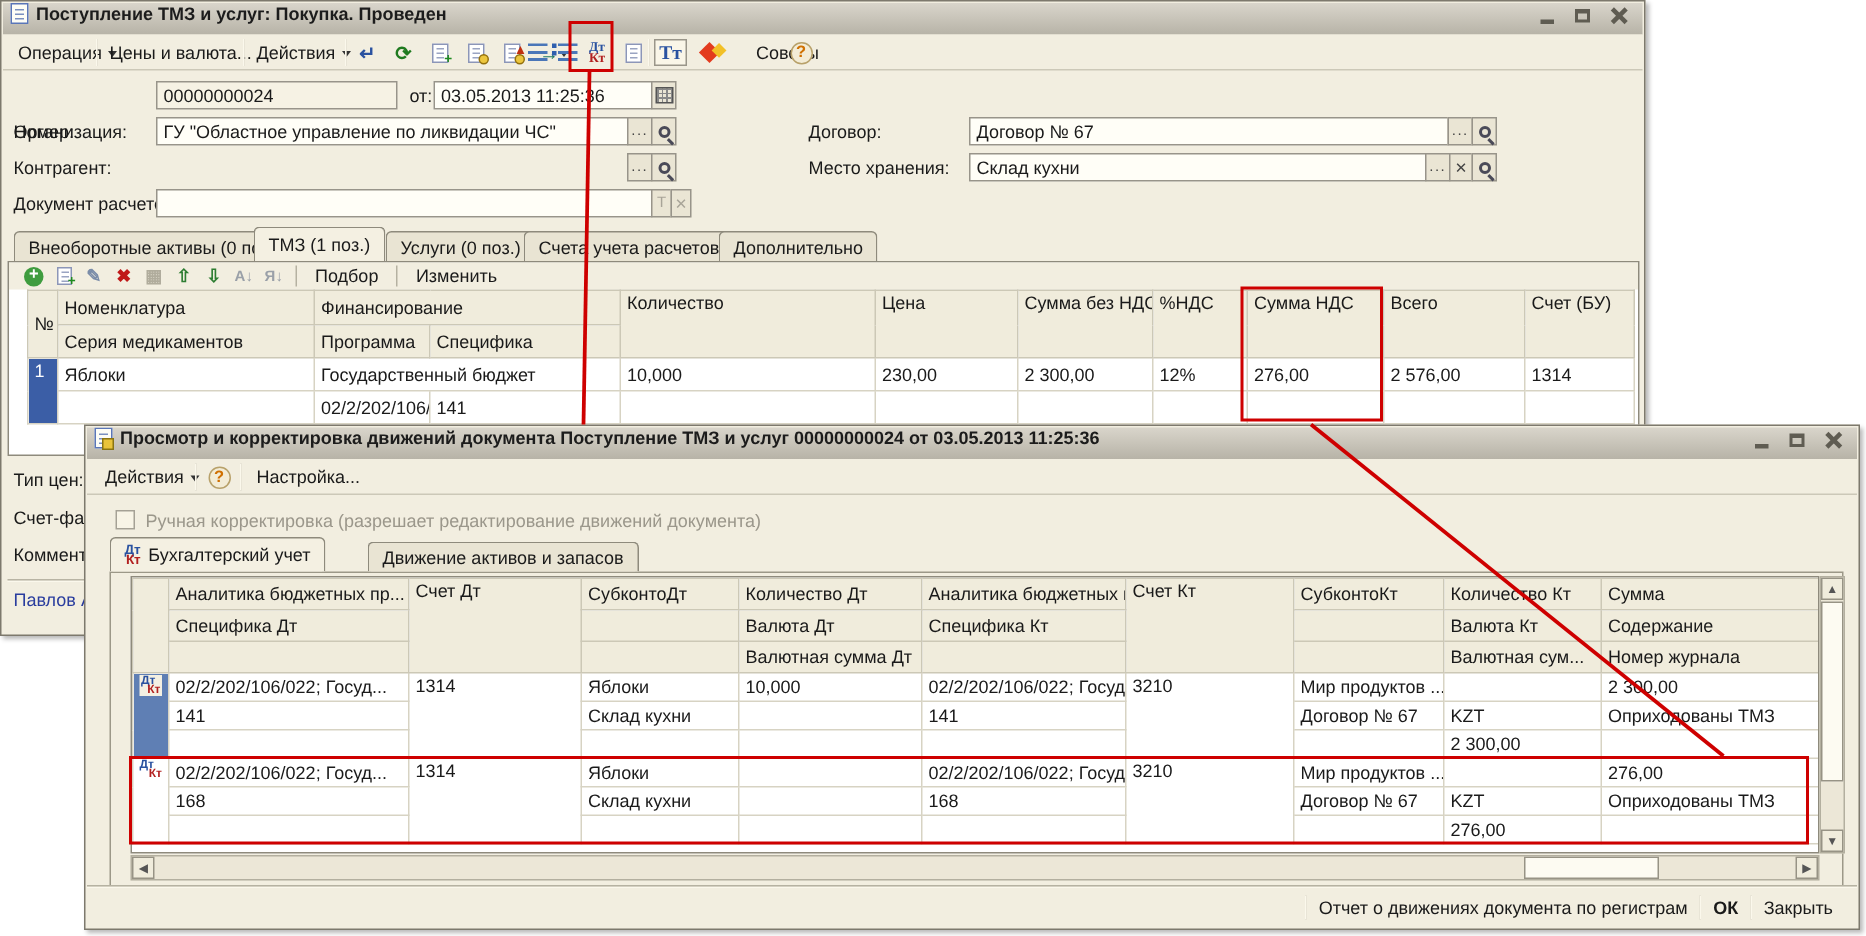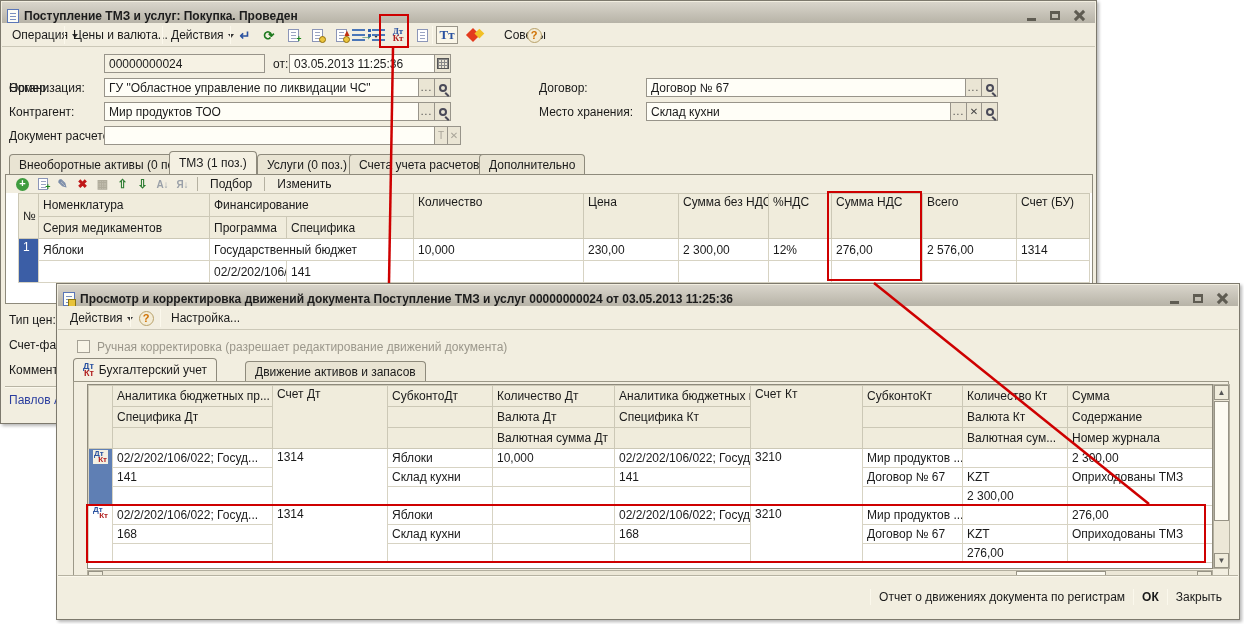--- a/index.html
+++ b/index.html
@@ -1,21 +1,21 @@
 <!DOCTYPE html>
 <html><head>
 <meta charset="utf-8">
 <style>
   * { box-sizing: border-box; margin: 0; padding: 0; }
   html,body { width:1244px; height:624px; background:#ffffff; overflow:hidden;
     font-family:"Liberation Sans", sans-serif; font-size:12px; color:#1a1a1a; }
   .abs { position:absolute; }
   .win { position:absolute; background:#f2eee0; border:1px solid #7d796d; box-shadow:2px 2px 3px rgba(0,0,0,.28); }
   .titlebar { position:absolute; left:1px; right:1px; top:1px; height:21px;
-    background:linear-gradient(#d9d5cb,#b7b3a7); display:flex; align-items:flex-end; gap:5px;
+    background:linear-gradient(#d9d5cb,#b7b3a7); display:flex; align-items:flex-start; gap:5px;
     padding:0 5px; font-weight:bold; font-size:12px; color:#1c1c1c; white-space:nowrap; overflow:hidden; }
   .winbtns { margin-left:auto; display:flex; gap:2px; }
   .wbtn { width:22px; height:16px; position:relative; display:flex; align-items:center; justify-content:center; }
   .glyph-min { width:9px; height:3px; background:#5f5c52; margin-top:8px; }
   .glyph-max { width:10px; height:9px; border:2px solid #5f5c52; border-top-width:3px; }
   .glyph-x { position:relative; width:11px; height:11px; }
   .glyph-x::before,.glyph-x::after { content:""; position:absolute; left:-1px; top:4px; width:13px; height:3px; background:#5f5c52; }
   .glyph-x::before { transform:rotate(45deg); } .glyph-x::after { transform:rotate(-45deg); }
   .doc-icon { width:12px; height:14px; background:#fdfdf6; border:1px solid #5a76b8; position:relative; flex:0 0 auto; }
   .doc-icon::before { content:""; position:absolute; left:2px; top:3px; width:6px; height:1px; background:#7a90c0; box-shadow:0 3px 0 #7a90c0, 0 6px 0 #7a90c0; }
@@ -86,21 +86,21 @@
   .dtkt-mini .kt { color:#b22020; align-self:flex-end; }
 
   .sbtrack { position:absolute; background:#ece7d7; border:1px solid #b3af9f; }
   .sbtn { position:absolute; background:#f0ecdc; border:1px solid #979385; color:#555; font-size:8px;
     display:flex; align-items:center; justify-content:center; }
   .sthumb { position:absolute; background:#fdfbf2; border:1px solid #979385; }
 
   .cbbox { position:absolute; width:13px; height:13px; background:#f8f4e6; border:1px solid #a5a195; }
   .graytext { color:#9b978b; }
 
-  .footbar { position:absolute; left:1px; right:1px; bottom:1px; height:43px; background:#f2eee0;
+  .footbar { position:absolute; left:1px; right:1px; bottom:1px; height:28px; background:#f2eee0;
     border-top:1px solid #b6b2a2; box-shadow:inset 0 1px 0 #fbf8ec; display:flex; align-items:center;
     justify-content:flex-end; padding-right:8px; }
   .footbtn { padding:0 8px; height:18px; display:flex; align-items:center; white-space:nowrap; }
   .footsep { width:1px; height:16px; background:#b6b2a2; border-right:1px solid #fbf8ec; }
 
   .rbox { position:absolute; border:2px solid #ce0000; z-index:50; pointer-events:none; }
   #overlay-svg { position:absolute; left:0; top:0; z-index:49; pointer-events:none; }
   .link { color:#2a3d9e; }
   .hsep { position:absolute; height:1px; background:#b8b4a4; box-shadow:0 1px 0 #fbf8ec; }
 </style>
@@ -203,21 +203,20 @@
     </div>
 
   <div class="lbl" style="left:538px;top:80px;">Договор:</div>
   <div class="fld" style="left:645px;top:77px;width:320px;">Договор № 67</div>
   <div class="fbtn dots" style="left:964px;top:77px;width:17px;"></div>
   <div class="fbtn" style="left:980px;top:77px;width:17px;">
       <span class="search"></span>
     </div>
 
   <div class="lbl" style="left:8px;top:104px;">Контрагент:</div>
-  <div class="fld" style="left:103px;top:101px;width:315px;">Мир продуктов ТОО</div>
   <div class="fbtn dots" style="left:417px;top:101px;width:17px;"></div>
   <div class="fbtn" style="left:433px;top:101px;width:17px;">
       <span class="search"></span>
     </div>
 
   <div class="lbl" style="left:538px;top:104px;">Место хранения:</div>
   <div class="fld" style="left:645px;top:101px;width:305px;">Склад кухни</div>
   <div class="fbtn dots" style="left:949px;top:101px;width:17px;"></div>
   <div class="fbtn xchar" style="left:965px;top:101px;width:16px;"></div>
   <div class="fbtn" style="left:980px;top:101px;width:17px;">

